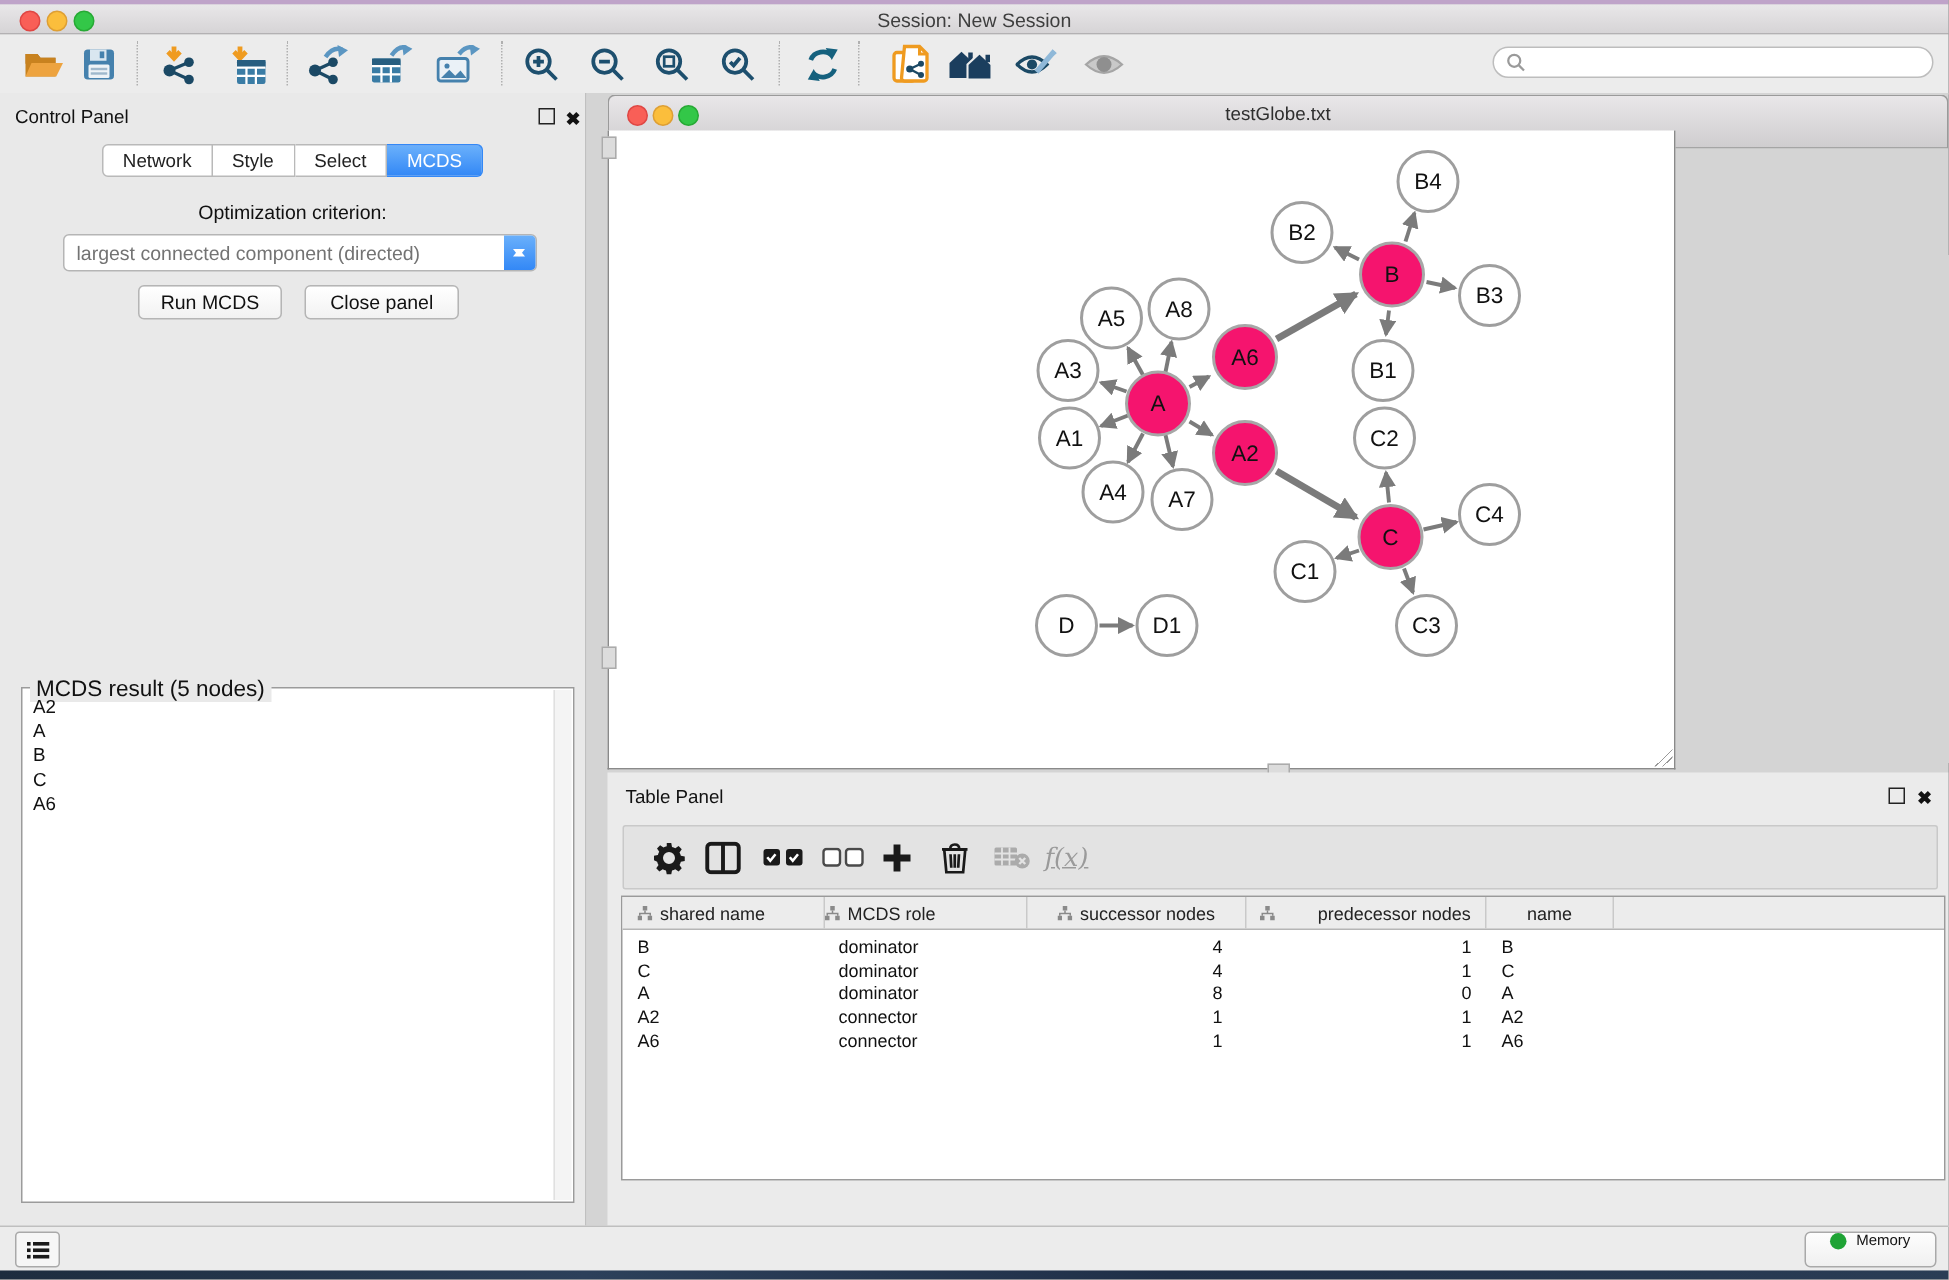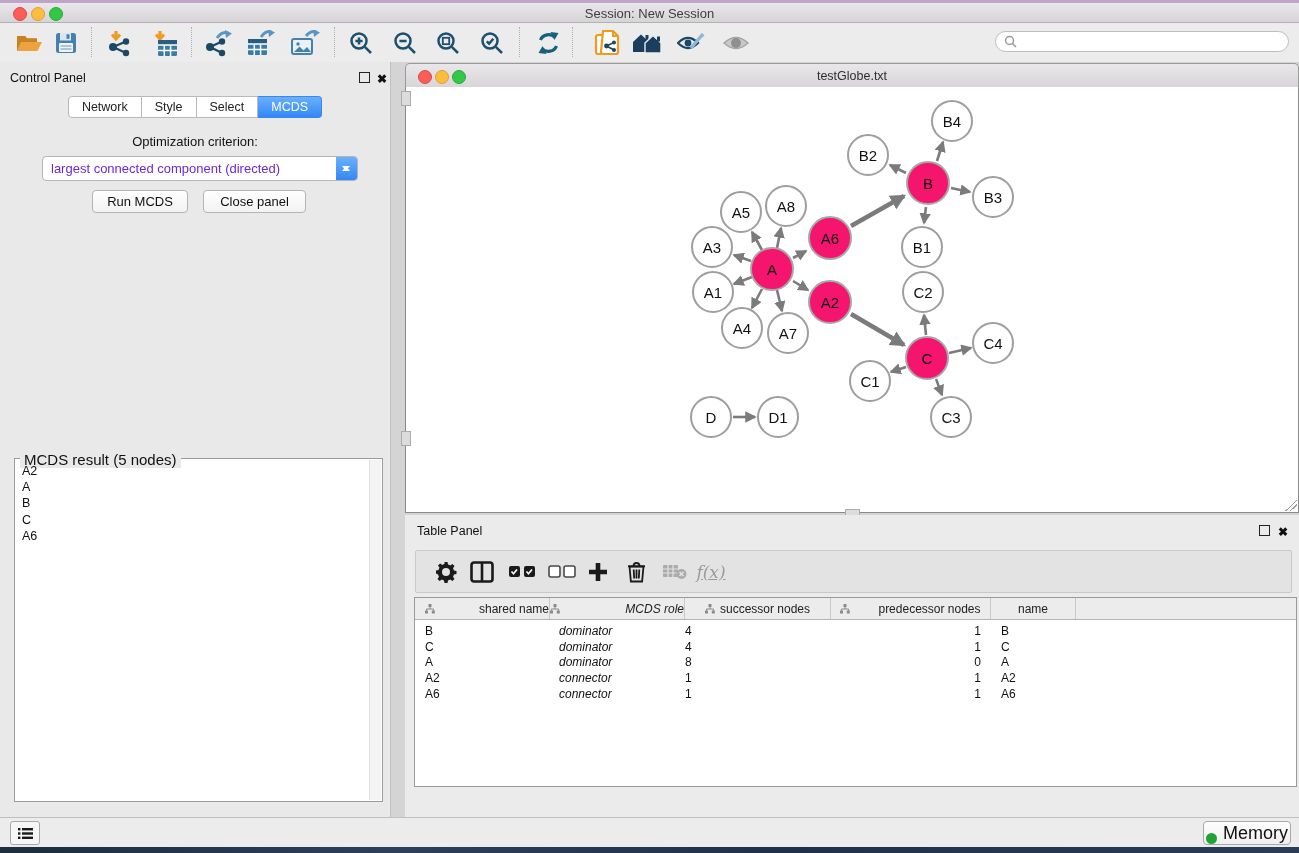--- a/index.html
+++ b/index.html
@@ -26,63 +26,63 @@
   .cpanel-title{position:absolute;left:10px;top:9px;font-size:12.5px;color:#111;}
   .float-box{position:absolute;width:9px;height:9px;border:1.5px solid #222;top:0;}
   .close-x{position:absolute;top:-3px;font-size:12px;font-weight:bold;color:#111;}
   .tabs{position:absolute;left:0;right:0;display:flex;justify-content:center;}
   .tab{height:20px;line-height:20px;padding:0 13px;font-size:12.5px;color:#222;background:#fff;border:1px solid #b9b9b9;border-left:none;cursor:default;}
   .tab:first-child{border-left:1px solid #b9b9b9;border-radius:4px 0 0 4px;}
   .tab:last-child{border-radius:0 4px 4px 0;}
   .tab.sel{background:linear-gradient(#6ab0fb,#3388f6);color:#fff;border-color:#3388f6;}
   .opt-label{position:absolute;left:0;right:0;top:72px;text-align:center;font-size:13px;color:#111;}
   .dropdown{position:absolute;left:42px;top:94px;width:316px;height:25px;background:#fff;border:1px solid #b5b5b5;border-radius:4px;box-sizing:border-box;display:flex;align-items:center;}
-  .dropdown .val{flex:1;font-size:13px;color:#6d28d9;padding-left:8px;white-space:nowrap;overflow:hidden;}
+  .dropdown .val{flex:1;font-size:13px;color:#737373;padding-left:8px;white-space:nowrap;overflow:hidden;}
   .dd-step{width:21px;height:23px;border-radius:0 3px 3px 0;background:linear-gradient(#6ab0fb,#3388f6);position:relative;}
   .dd-step:before{content:"";position:absolute;left:6px;top:5px;border:4.5px solid transparent;border-bottom:5px solid #fff;}
   .dd-step:after{content:"";position:absolute;left:6px;bottom:5px;border:4.5px solid transparent;border-top:5px solid #fff;}
   .btn{position:absolute;height:23px;background:linear-gradient(#ffffff,#f2f2f2);border:1px solid #b5b5b5;border-radius:4px;font-size:13px;color:#111;display:flex;align-items:center;justify-content:center;box-sizing:border-box;}
   .groupbox{position:absolute;left:14px;top:396px;width:367px;height:342px;border:1px solid #9b9b9b;background:#fff;}
   .grouplegend{position:absolute;left:5px;top:-8px;background:#e9e9e9;padding:0 4px;font-size:15px;color:#111;}
   .resultlist{position:absolute;left:2px;top:4px;right:13px;bottom:2px;font-size:12.5px;color:#111;padding-left:5px;line-height:16.2px;}
   .list-scroll{position:absolute;right:1px;top:1px;bottom:1px;width:11px;background:#f4f4f4;border-left:1px solid #e0e0e0;}
   
   .desktop{position:absolute;left:391px;top:62px;right:0;bottom:35px;background:#d4d4d4;}
   .netwin{position:absolute;left:14px;top:1px;width:894px;height:450px;}
   .netwin-bar{position:absolute;left:0;top:0;width:100%;height:36px;background:linear-gradient(#e9e7e9,#cfcdcf);border:1px solid #9a9a9a;border-bottom:1px solid #a5a5a5;border-radius:5px 5px 0 0;box-sizing:border-box;}
   .netwin-bar .tl{top:6px;}
   .netwin-title{position:absolute;left:0;right:0;top:5px;text-align:center;font-size:12.5px;color:#2e2e2e;}
-  .canvas{position:absolute;left:0;top:24px;width:894px;height:426px;background:#fff;border:1px solid #8a8a8a;border-top:none;box-sizing:border-box;}
+  .canvas{position:absolute;left:0;top:24px;width:712px;height:426px;background:#fff;border:1px solid #8a8a8a;border-top:none;box-sizing:border-box;}
   .gnode{position:absolute;width:42px;height:42px;border-radius:50%;background:#fff;border:2px solid #9e9e9e;box-sizing:border-box;display:flex;align-items:center;justify-content:center;font-size:15px;color:#111;}
   .gnode.mcds{width:44px;height:44px;background:#f5146e;border-color:#a7a7a7;}
   .handle-v{position:absolute;width:8px;height:13px;background:#dcdcdc;border:1px solid #ababab;}
   .handle-h{position:absolute;width:13px;height:8px;background:#dcdcdc;border:1px solid #ababab;}
   .resize-grip{position:absolute;right:1px;bottom:1px;width:12px;height:12px;background:
     linear-gradient(135deg,transparent 50%,#9a9a9a 50%,#9a9a9a 55%,transparent 55%,transparent 70%,#9a9a9a 70%,#9a9a9a 75%,transparent 75%);}
   
   .tpanel{position:absolute;left:14px;top:453px;right:0;bottom:0;background:#ebebeb;}
   .tpanel-title{position:absolute;left:12px;top:9px;font-size:12.5px;color:#111;}
   .ttoolbar{position:absolute;left:10px;top:35px;width:877px;height:43px;background:#e3e3e3;border:1px solid #c9c9c9;border-radius:2px;box-sizing:border-box;}
   .ti{position:absolute;top:0;height:41px;display:flex;align-items:center;justify-content:center;width:34px;}
   .fx{font-family:"DejaVu Serif",serif;font-style:italic;font-size:17px;color:#9a9a9a;text-decoration:underline;}
   .dtable{position:absolute;left:9px;top:82px;width:883px;height:190px;background:#fff;border:1px solid #9a9a9a;box-sizing:border-box;font-size:12px;color:#111;}
   .thead{display:flex;height:21px;background:#ececec;border-bottom:1px solid #b5b5b5;}
-  .th{display:flex;align-items:center;justify-content:space-between;gap:5px;border-right:1px solid #c9c9c9;box-sizing:border-box;font-size:12px;color:#222;}
+  .th{display:flex;align-items:center;justify-content:flex-start;gap:5px;border-right:1px solid #c9c9c9;box-sizing:border-box;font-size:12px;color:#222;}
   .trow{display:flex;height:15.7px;align-items:center;}
   .td{box-sizing:border-box;white-space:nowrap;}
   .c1{width:135px;padding-left:10px;}
-  .c2{width:135px;padding-left:9px;font-style:italic;}
-  .c3{width:146px;text-align:left;padding-right:16px;}
+  .c2{width:135px;padding-left:9px;}
+  .c3{width:146px;text-align:right;padding-right:16px;}
   .c4{width:160px;text-align:right;padding-right:10px;gap:28px;}
   .c5{width:85px;padding-left:10px;}
   .ttabs{position:absolute;left:0;right:0;top:273px;display:flex;justify-content:center;}
   
   .statusbar{position:absolute;left:0;bottom:6px;width:100%;height:29px;background:#ececec;border-top:1px solid #bfbfbf;}
   .listbtn{position:absolute;left:10px;top:3px;width:28px;height:22px;background:#f6f6f6;border:1px solid #a9a9a9;border-radius:3px;display:flex;align-items:center;justify-content:center;}
-  .membtn{position:absolute;right:8px;top:3px;width:86px;height:22px;background:linear-gradient(#fdfdfd,#f0f0f0);border:1px solid #a9a9a9;border-radius:4px;display:flex;align-items:flex-end;justify-content:center;gap:6px;font-size:18px;color:#111;}
+  .membtn{position:absolute;right:8px;top:3px;width:86px;height:22px;background:linear-gradient(#fdfdfd,#f0f0f0);border:1px solid #a9a9a9;border-radius:4px;display:flex;align-items:flex-start;justify-content:center;gap:6px;font-size:10px;color:#111;}
   .greendot{width:11px;height:11px;border-radius:50%;background:#1fa335;}
   .bottom-strip{position:absolute;left:0;bottom:0;width:100%;height:6px;background:linear-gradient(90deg,#1d2c3e,#2c405a 30%,#203048 60%,#2a3d55);}
   .mini-tree{flex:0 0 auto;}
 </style>
 </head>
 <body>
 
 <div class="app">
   <div class="top-sliver"></div>
 

